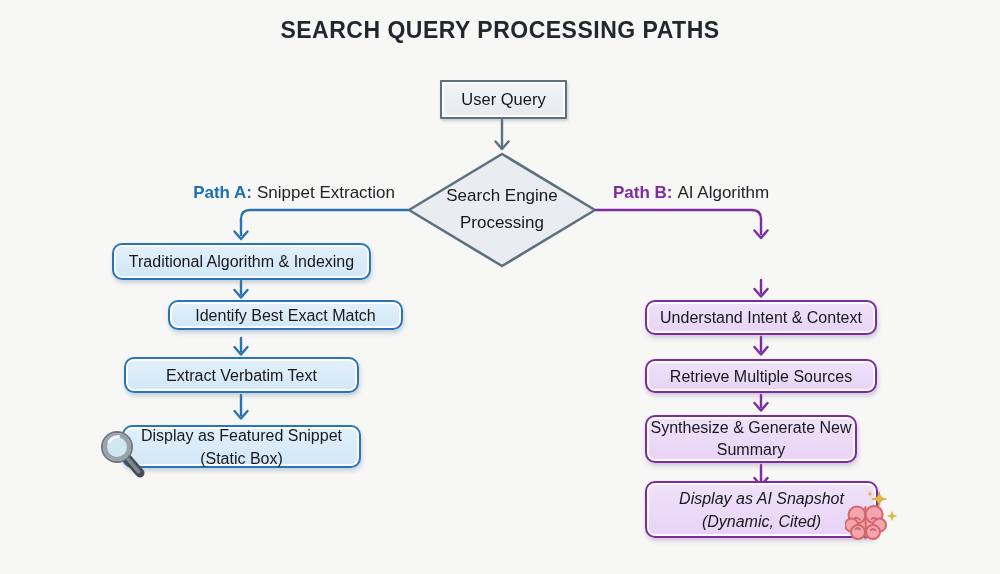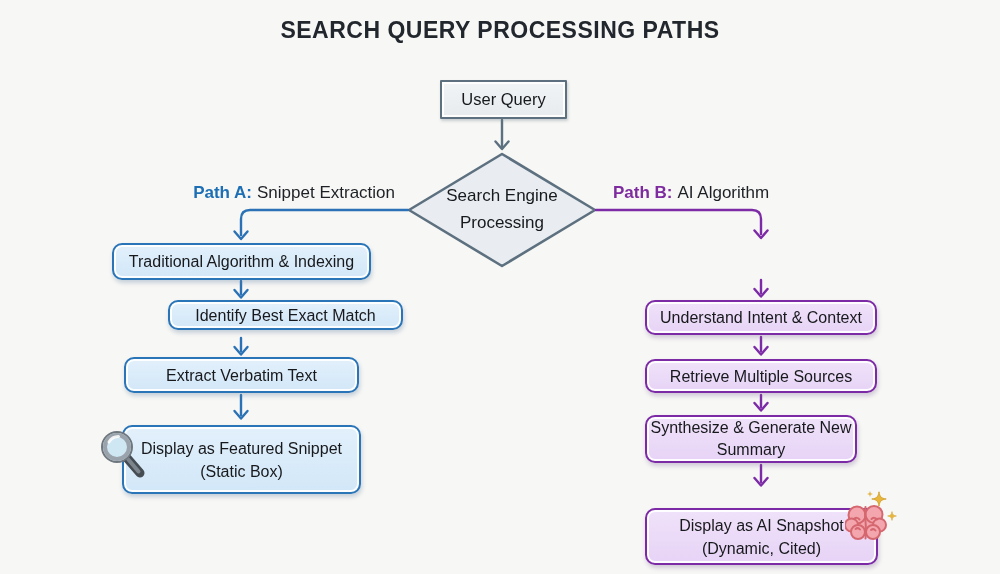--- a/index.html
+++ b/index.html
@@ -46,26 +46,26 @@
   .path-label .prefix{font-weight:bold;}
   .path-label .rest{margin-left:5px;color:#1d2126;}
   .pl-a{left:150px;width:245px;text-align:right;}
   .pl-a .prefix{color:#1c6fb5;}
   .pl-b{left:613px;text-align:left;}
   .pl-b .prefix{color:#7d2b9e;}
 
   .l1{left:112px;top:243px;width:259px;height:37px;}
   .l2{left:124px;top:300px;width:235px;height:30px;margin-left:44px;}
   .l3{left:124px;top:357px;width:235px;height:36px;}
-  .l4{left:122px;top:425px;width:239px;height:69px;}
+  .l4{left:122px;top:425px;width:239px;height:43px;}
   .r1{left:645px;top:242px;width:232px;height:36px;}
   .r2{left:645px;top:300px;width:232px;height:35px;}
   .r3{left:645px;top:359px;width:232px;height:34px;}
   .r4{left:645px;top:415px;width:212px;height:48px;line-height:22px;}
-  .r5{left:645px;top:508px;width:233px;height:57px;}
+  .r5{left:645px;top:481px;width:233px;height:57px;font-style:italic;}
 
   .icon{position:absolute;}
   .magnifier{left:94px;top:427px;}
   .brain{left:845px;top:489px;}
 </style>
 </head>
 <body>
 
 <div class="stage">
 

